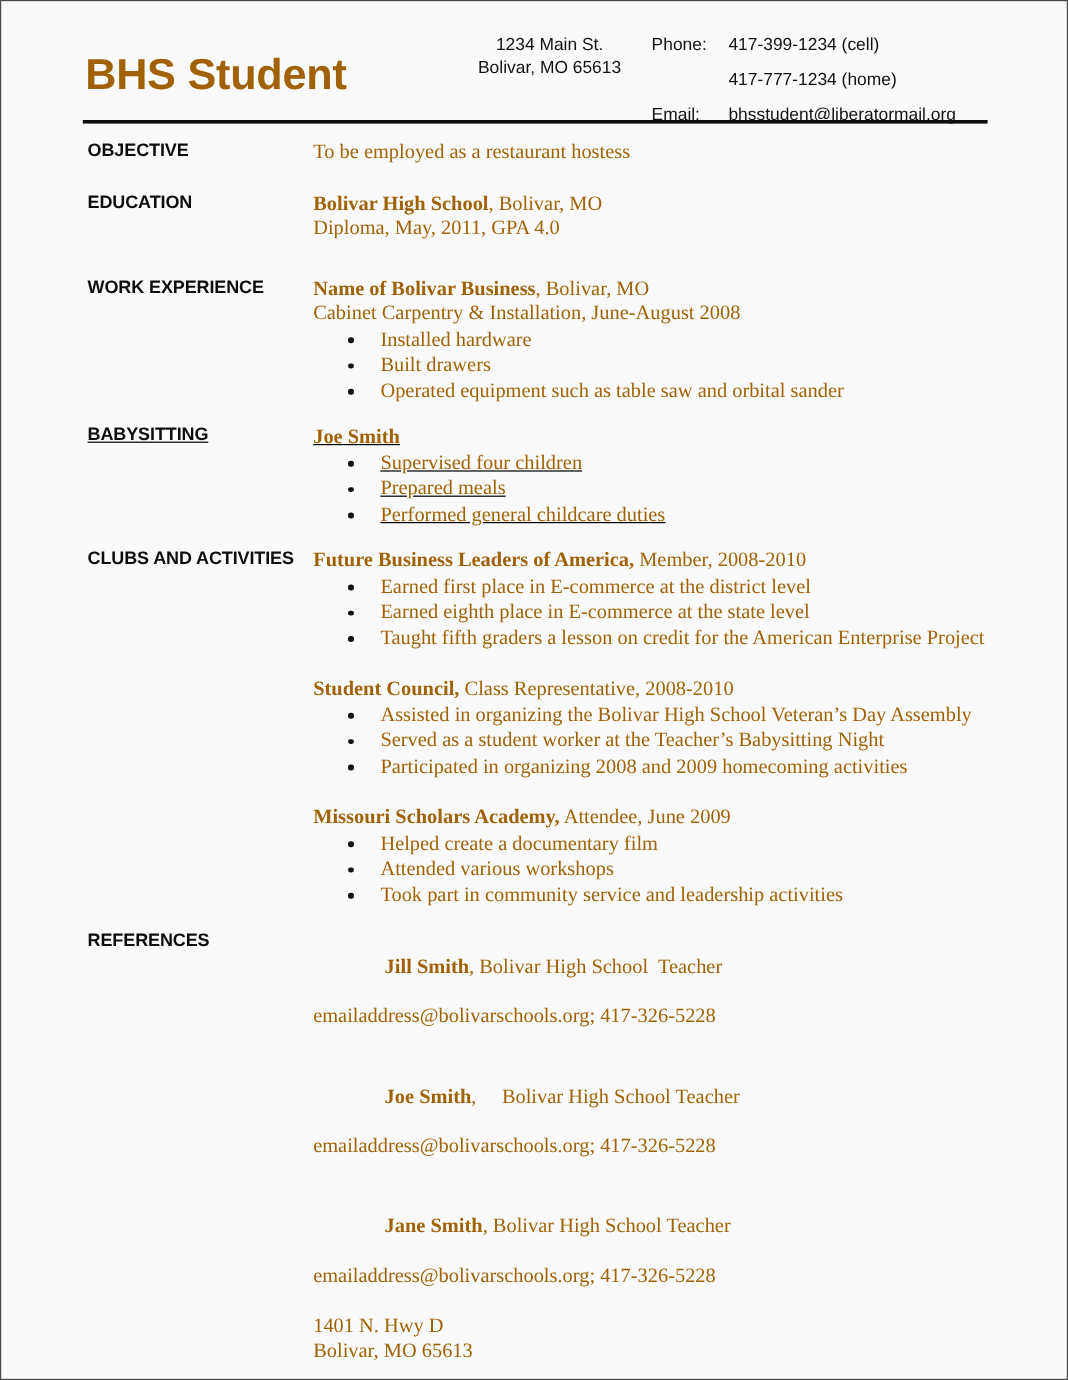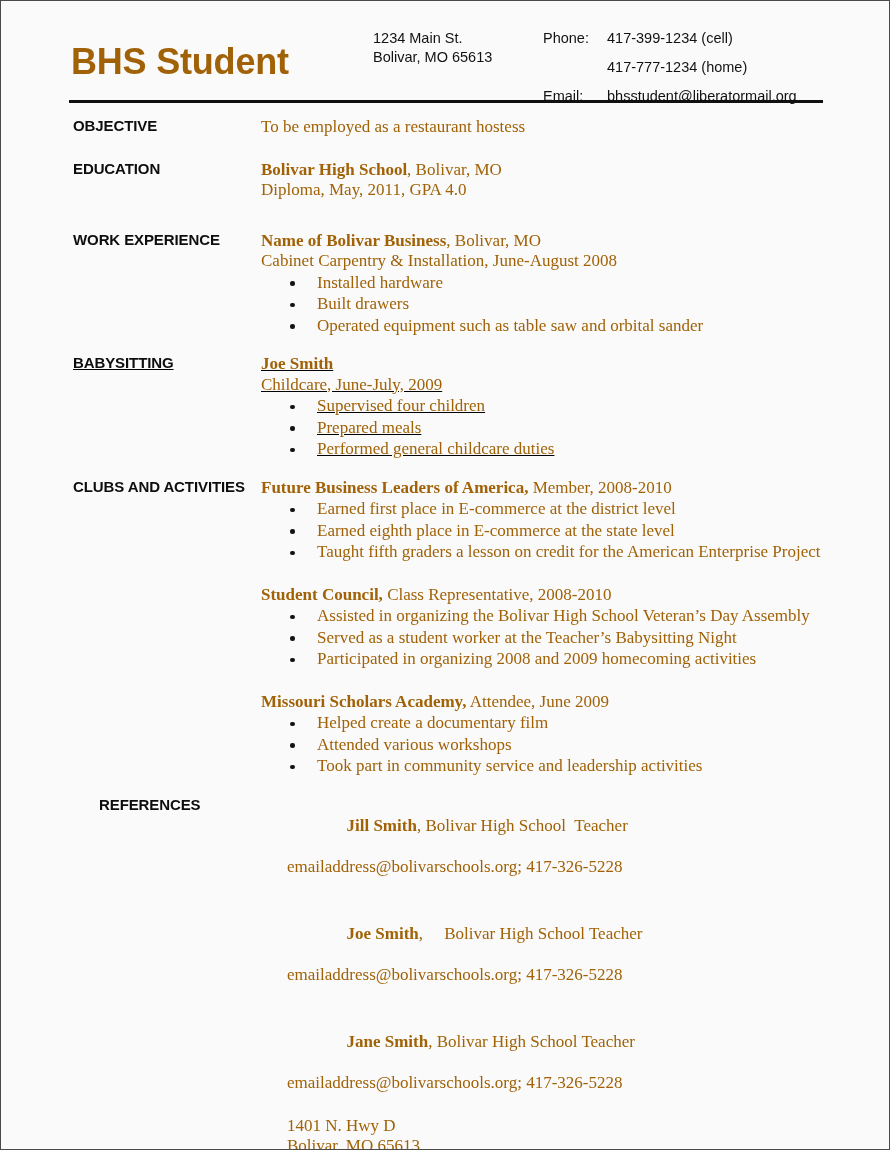--- a/index.html
+++ b/index.html
@@ -37,20 +37,21 @@
     top: 28px;
     display: flex;
     gap: 0px;
     font-family: "Liberation Sans", sans-serif;
     font-size: 14.5px;
     color: #121212;
     line-height: 19px;
   }
   .addr-block {
     width: 170px;
+    text-align: center;
   }
   .phone-block {
     display: grid;
     grid-template-columns: 54px auto;
     column-gap: 6px;
     row-gap: 0px;
     gap: 10px;
   }
   .phone-block .lbl { text-align: left; }
   .phone-block .val { text-align: left; white-space: nowrap; }
@@ -188,21 +189,20 @@
             <li>Built drawers</li>
             <li>Operated equipment such as table saw and orbital sander</li>
           </ul>
         </div>
       </div>
 
       <div class="section" style="margin-top:18px;text-decoration:underline;">
         <div class="sec-label">BABYSITTING</div>
         <div class="sec-body">
           <div class="ttl">Joe Smith</div>
-          <div>Childcare, June-July, 2009</div>
           <ul class="bl">
             <li>Supervised four children</li>
             <li>Prepared meals</li>
             <li>Performed general childcare duties</li>
           </ul>
         </div>
       </div>
 
       <div class="section" style="margin-top:18px;">
         <div class="sec-label">CLUBS AND ACTIVITIES</div>
@@ -237,21 +237,21 @@
             <ul class="bl">
               <li>Helped create a documentary film</li>
               <li>Attended various workshops</li>
               <li>Took part in community service and leadership activities</li>
             </ul>
           </div>
 
         </div>
       </div>
 
-      <div class="section" style="margin-top:19px;margin-left:26px;">
+      <div class="section" style="margin-top:19px;">
         <div class="sec-label">REFERENCES</div>
         <div class="sec-body">
 
           <div class="ref-blk">
             <div class="line">
               <span class="ttl">Jill Smith</span><span>, Bolivar High School  Teacher</span>
             </div>
             <div>emailaddress@bolivarschools.org; 417-326-5228</div>
           </div>
 

